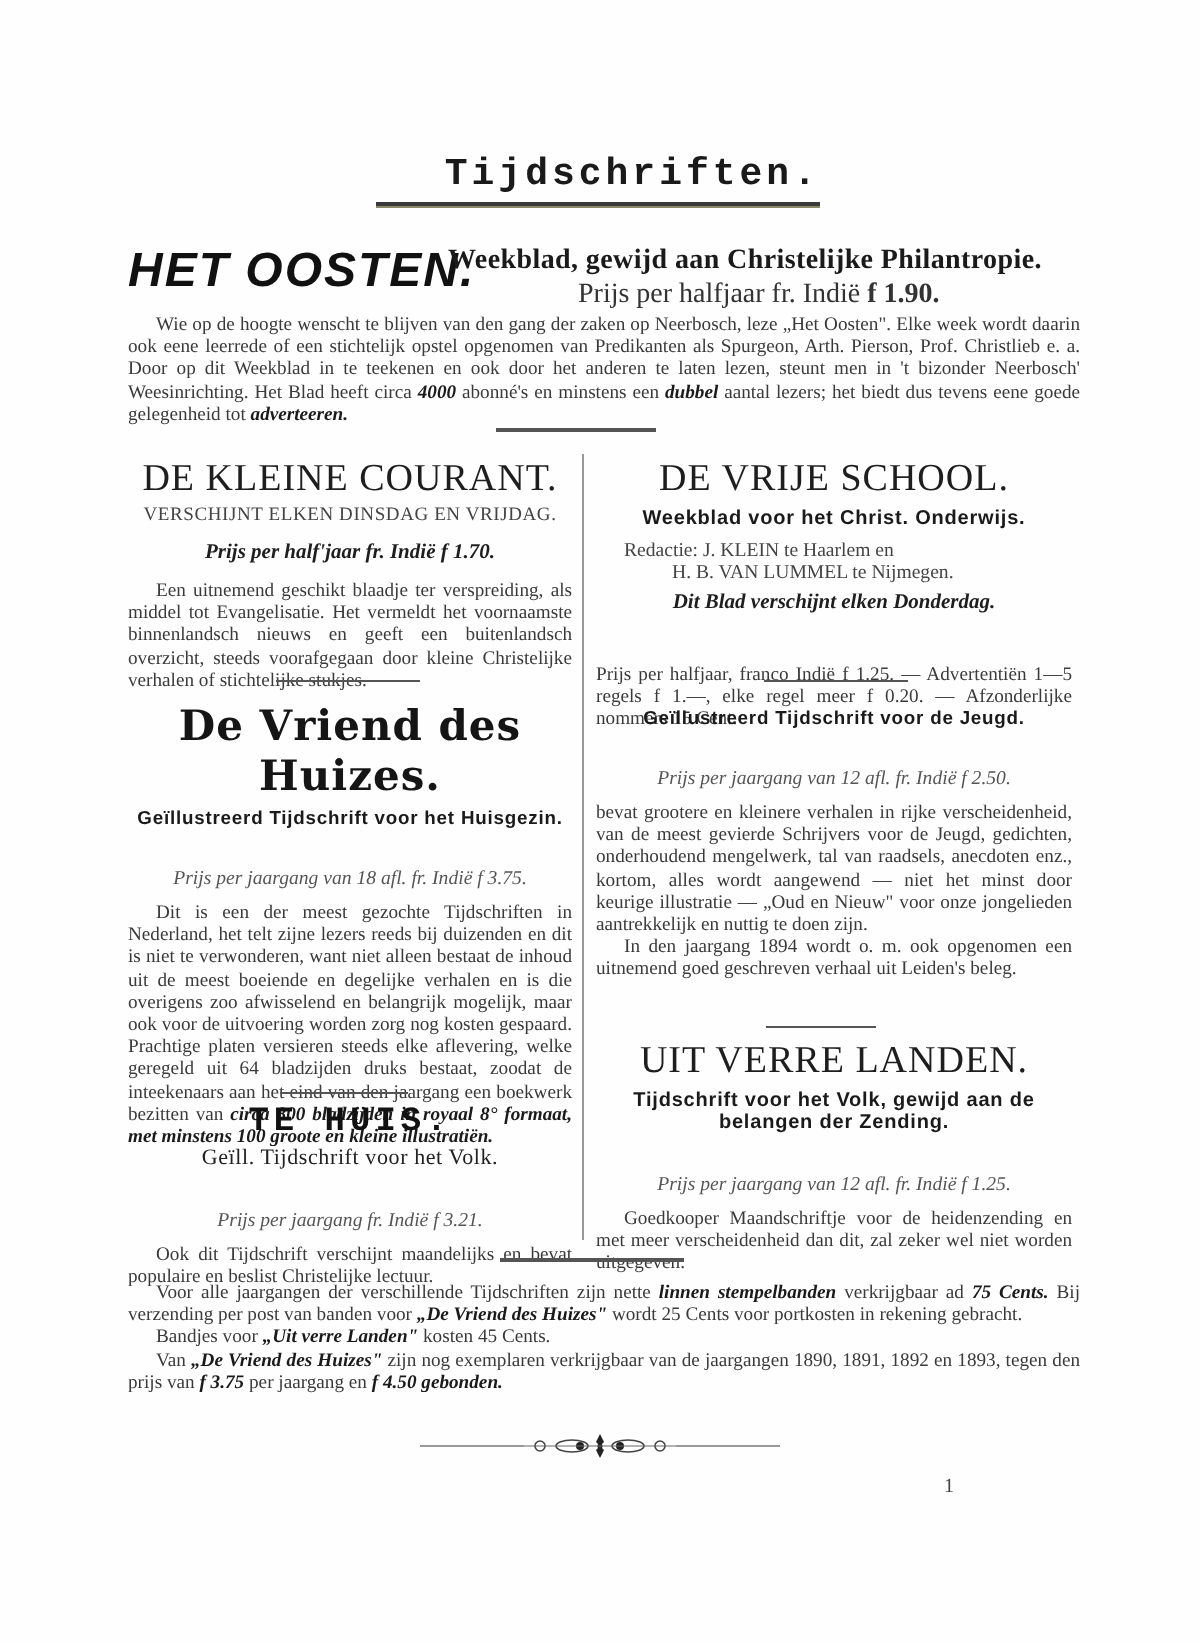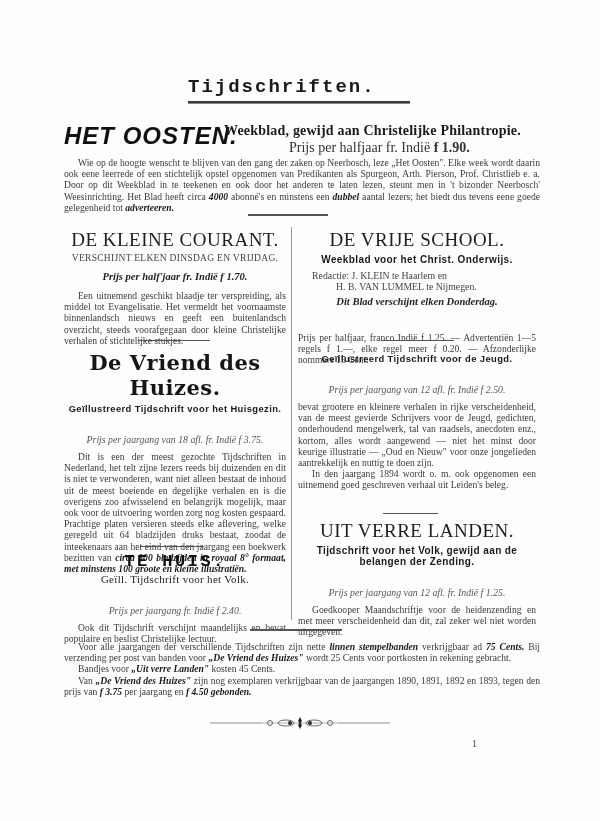--- a/index.html
+++ b/index.html
@@ -1,20 +1,20 @@
 <!DOCTYPE html>
 <html><head>
 <meta charset="utf-8">
 <style>
   html, body { margin: 0; padding: 0; background: #ffffff; }
   body { width: 600px; height: 821px; position: relative; overflow: hidden;
          font-family: "Liberation Serif", "DejaVu Serif", serif; color: #2a2a2a; }
   .page { position: absolute; left: 0; top: 0; width: 600px; height: 821px; background: #fefefe; }
 
-  .title-wrap { position: absolute; left: 188px; top: 76px; width: 222px; text-align: left; }
+  .title-wrap { position: absolute; left: 188px; top: 76px; width: 222px; text-align: right; }
   .title { font-family: "Liberation Mono", "DejaVu Sans Mono", monospace; font-weight: bold;
            font-size: 19px; letter-spacing: 2px; color: #1a1a1a; }
   .title-rule { height: 2px; background: #3a3a3a; margin-top: 3px; border-bottom: 1px solid #8a8a6a; }
 
   .oosten-head { position: absolute; left: 64px; top: 120px; width: 476px; height: 34px; }
   .oosten-name { position: absolute; left: 0; top: 2px; font-family: "Liberation Sans", "DejaVu Sans", sans-serif;
                  font-weight: bold; font-style: italic; font-size: 24px; letter-spacing: 1px; color: #111; }
   .oosten-sub { position: absolute; left: 160px; top: 3px; font-weight: bold; font-size: 14px; color: #1a1a1a; letter-spacing: .2px; }
   .oosten-price { position: absolute; left: 225px; top: 20px; font-size: 14px; color: #333; }
   .oosten-price b { font-weight: bold; }
@@ -87,21 +87,21 @@
     <div class="bold-sub" style="font-size:9.4px;">Geïllustreerd Tijdschrift voor het Huisgezin.</div>
     <div class="price-light">Prijs per jaargang van 18 afl. fr. Indië f 3.75.</div>
     <div class="body-text indent"><span>Dit is een der meest gezochte Tijdschriften in Nederland, het telt zijne lezers reeds bij duizenden en dit is niet te verwonderen, want niet alleen bestaat de inhoud uit de meest boeiende en degelijke verhalen en is die overigens zoo afwisselend en belangrijk mogelijk, maar ook voor de uitvoering worden zorg nog kosten gespaard. Prachtige platen versieren steeds elke aflevering, welke geregeld uit 64 bladzijden druks bestaat, zoodat de inteekenaars aan het eind van den jaargang een boekwerk bezitten van </span><span class="em-bold">circa 800 bladzijden in royaal 8° formaat, met minstens 100 groote en kleine illustratiën.</span></div>
   </div>
 
   <div class="short-rule" style="left:140px; top:546px; width:64px; height:1px;"></div>
 
   <div class="col col-left" style="top:552px;">
     <div class="tehuis">TE HUIS.</div>
     <div class="tehuis-sub">Geïll. Tijdschrift voor het Volk.</div>
-    <div class="price-light">Prijs per jaargang fr. Indië f 2.40.</div>
+    <div class="price-light">Prijs per jaargang fr. Indië f 3.21.</div>
     <div class="body-text indent">Ook dit Tijdschrift verschijnt maandelijks en bevat populaire en beslist Christelijke lectuur.</div>
   </div>
 
   <div class="col col-right" style="top:229px;">
     <div class="serif-cap">DE VRIJE SCHOOL.</div>
     <div class="bold-sub">Weekblad voor het Christ. Onderwijs.</div>
     <div class="redactie">Redactie: J. KLEIN te Haarlem en</div>
     <div class="redactie2">H. B. VAN LUMMEL te Nijmegen.</div>
     <div class="dit-blad">Dit Blad verschijnt elken Donderdag.</div>
     <div class="body-text">Prijs per halfjaar, franco Indië f 1.25. — Advertentiën 1—5 regels f 1.—, elke regel meer f 0.20. — Afzonderlijke nommers 15 Cent.</div>

